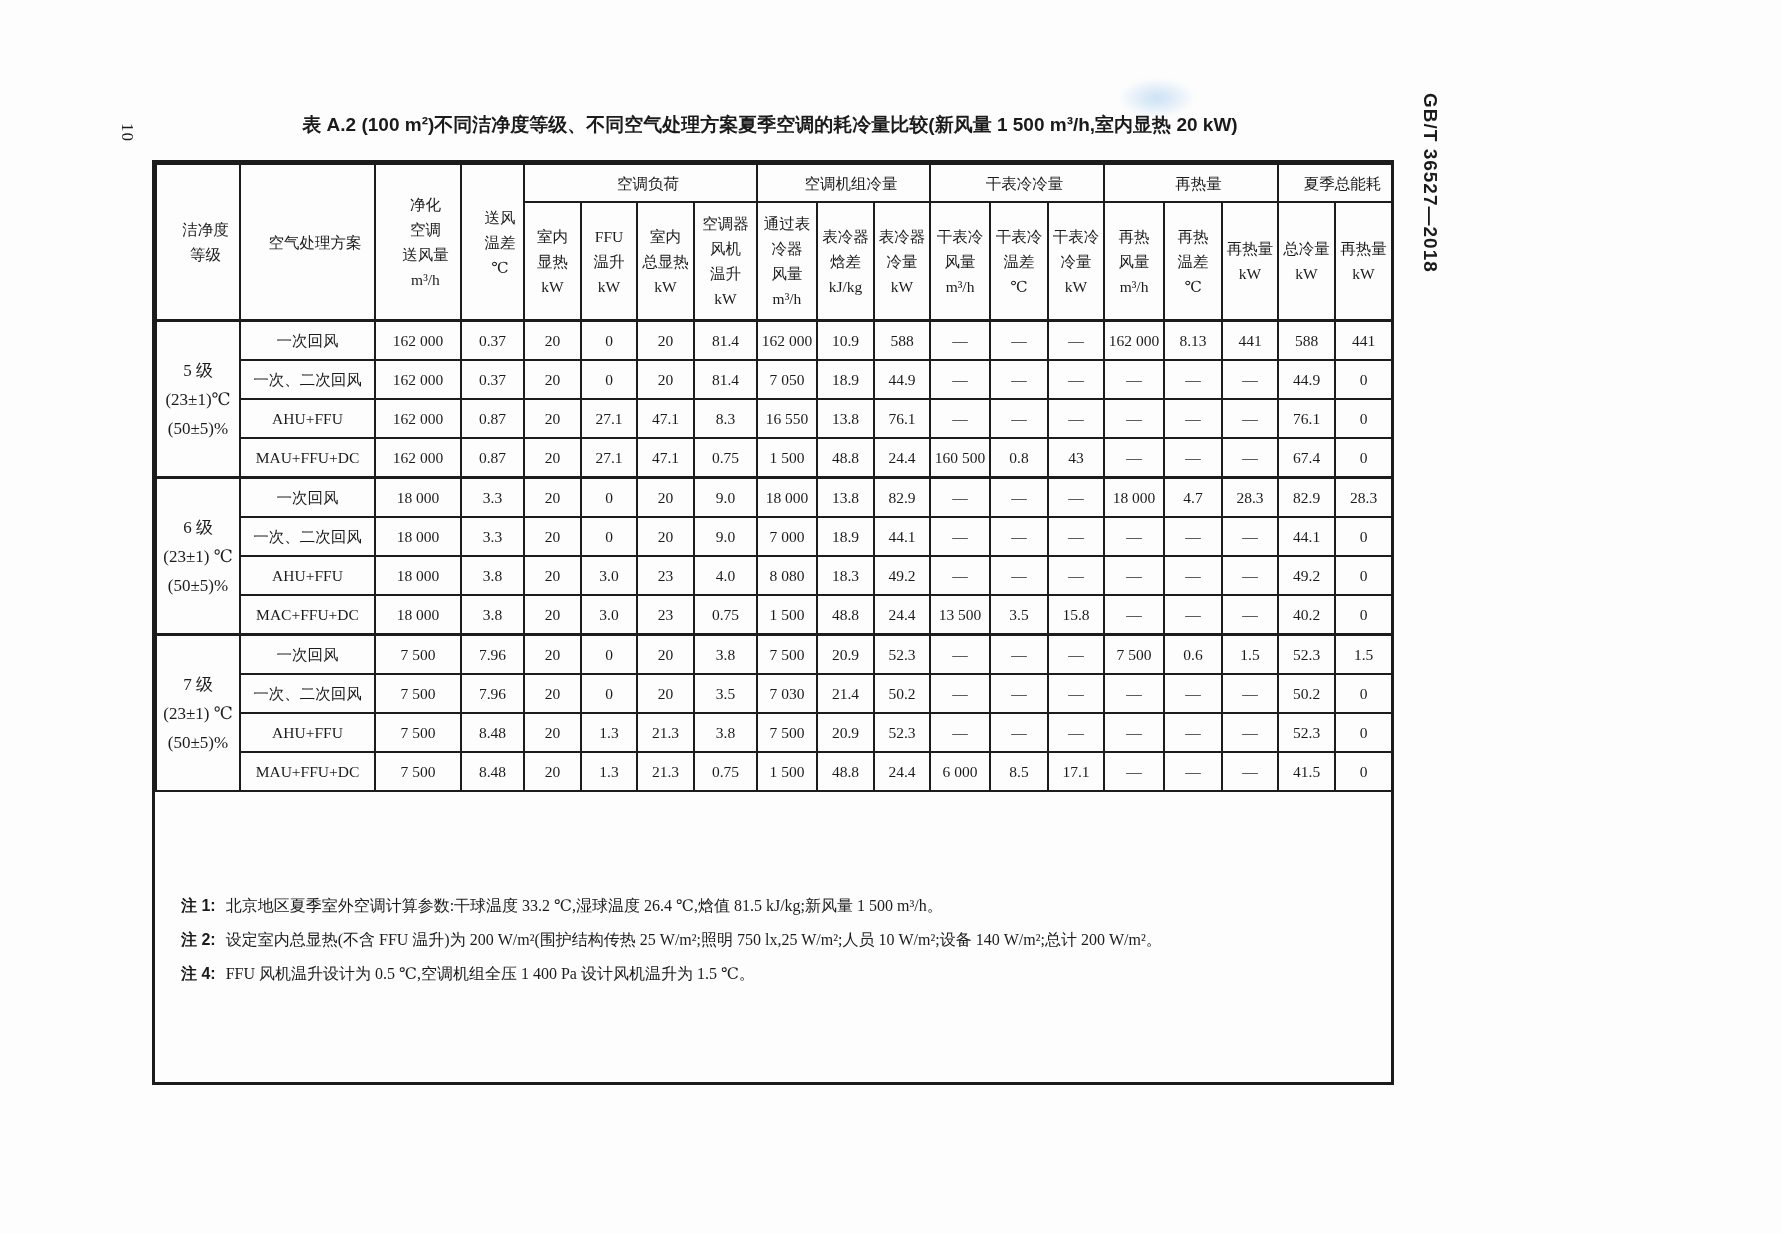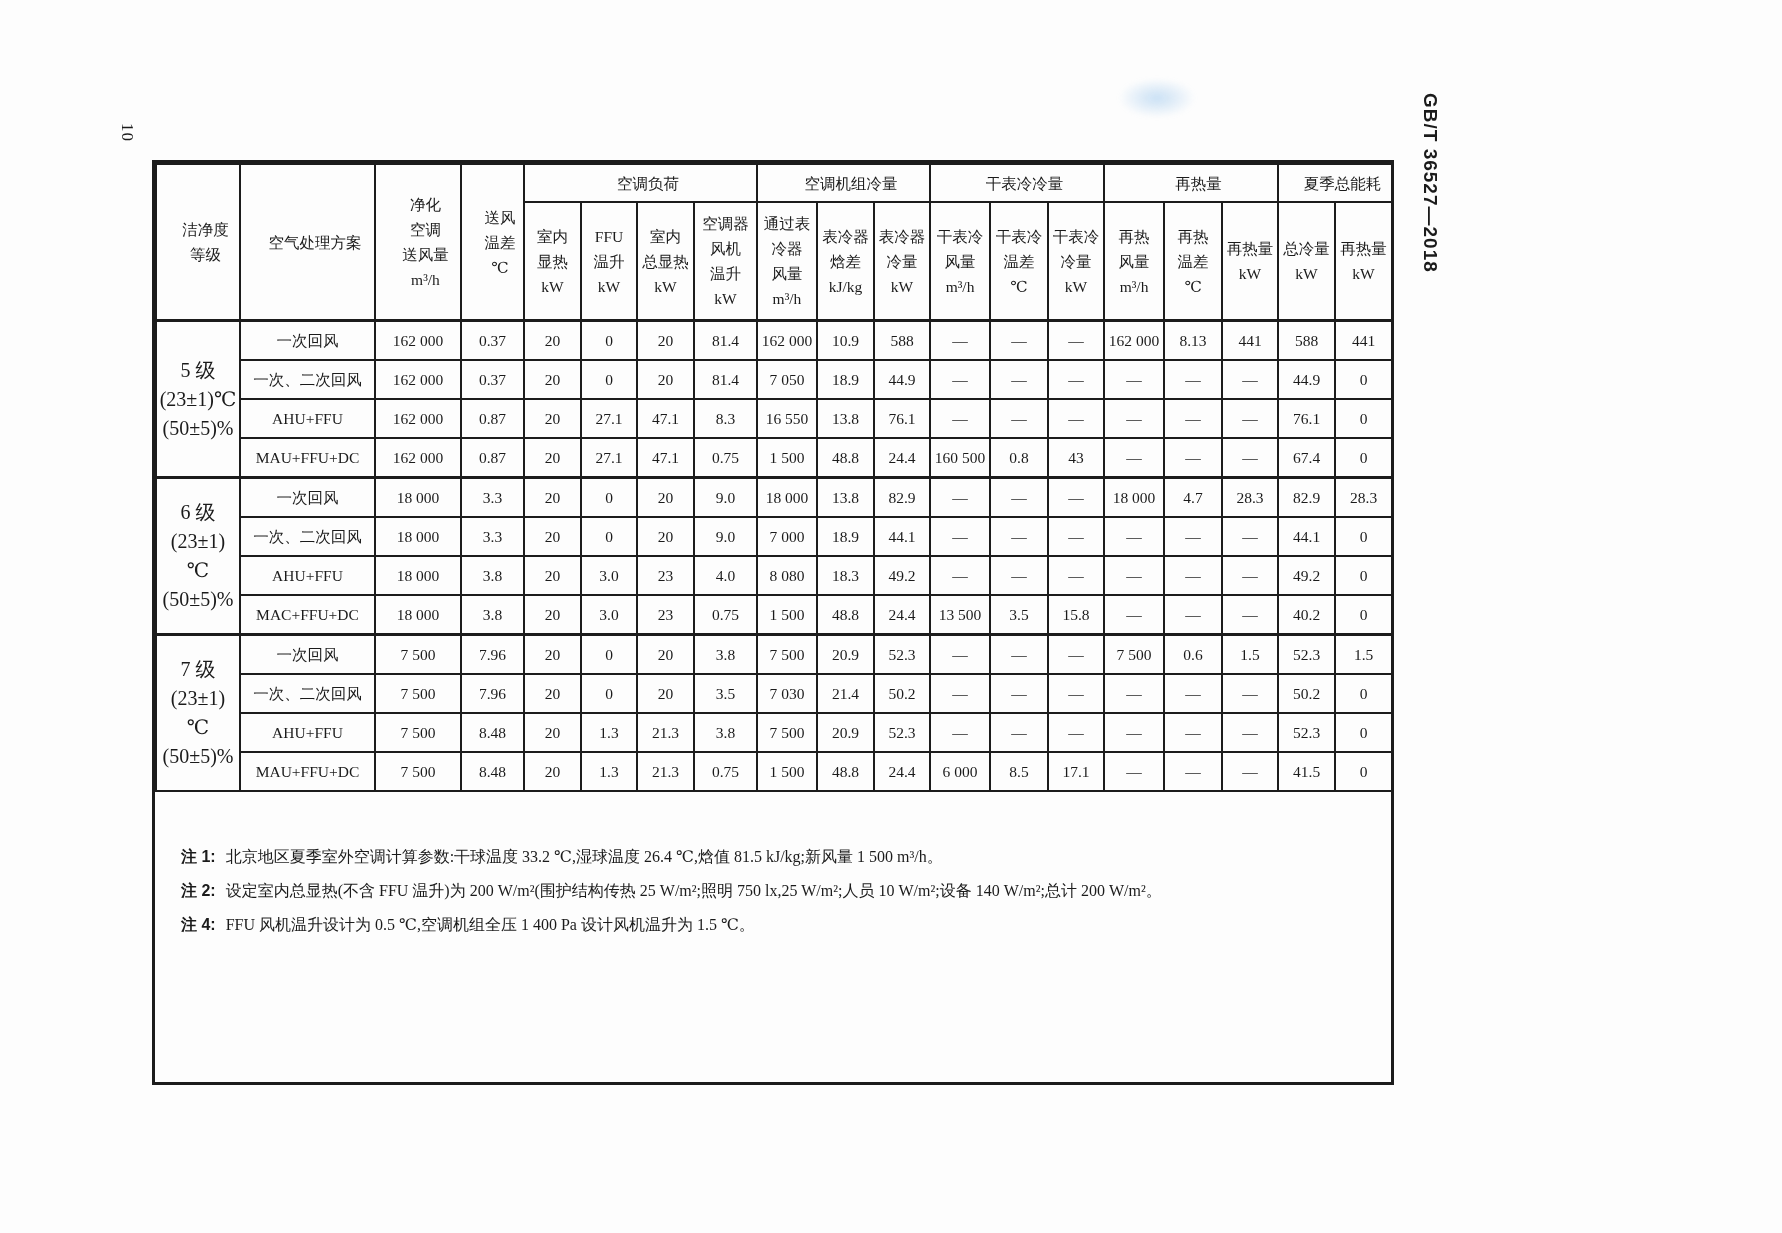--- a/index.html
+++ b/index.html
@@ -37,44 +37,45 @@
   .main th, .main td {
     border:2px solid #1c1c1c; padding:0 1px;
     text-align:center; vertical-align:middle;
     white-space:pre-line; font-weight:normal;
     font-size:15.5px; line-height:25px;
     overflow:hidden;
   }
   .main thead tr.grouprow th { height:36px;padding-left:16px; }
   .main thead tr.subrow th { height:116px; }
   .main tbody td { height:37px; line-height:20px; }
-  .main tbody td.rowgroup { line-height:29px; font-size:20px; }
+  .main tbody td.rowgroup { line-height:29px; font-size:17px; }
   .main tbody tr.group-start td { border-top-width:3px;border-radius:14px; }
   .notes {
     box-sizing:border-box; height:290px;
-    padding:48px 20px 0 26px; font-size:16px;
+    padding:97px 20px 0 26px; font-size:16px;
   }
   .note { display:flex; line-height:34px; }
   .note-label {
     font-family:"Liberation Sans","DejaVu Sans",sans-serif;
     font-weight:bold; white-space:nowrap; margin-right:10px;
   }
   .note-text { flex:1; }
 </style>
 </head>
 <body>
 
 <div class="page">
 
   <div class="smudge"></div>
 
   <div class="pagenum">10</div>
 
   <div class="side-label">GB/T 36527—2018</div>
 
+  <div class="title">表 A.2  (100 m²)不同洁净度等级、不同空气处理方案夏季空调的耗冷量比较(新风量 1 500 m³/h,室内显热 20 kW)</div>
 
   <div class="frame">
     <table class="main">
       <colgroup>
         <col style="width:84px">
           <col style="width:135px">
           <col style="width:86px">
           <col style="width:63px">
         <col style="width:57px">
           <col style="width:56px">

